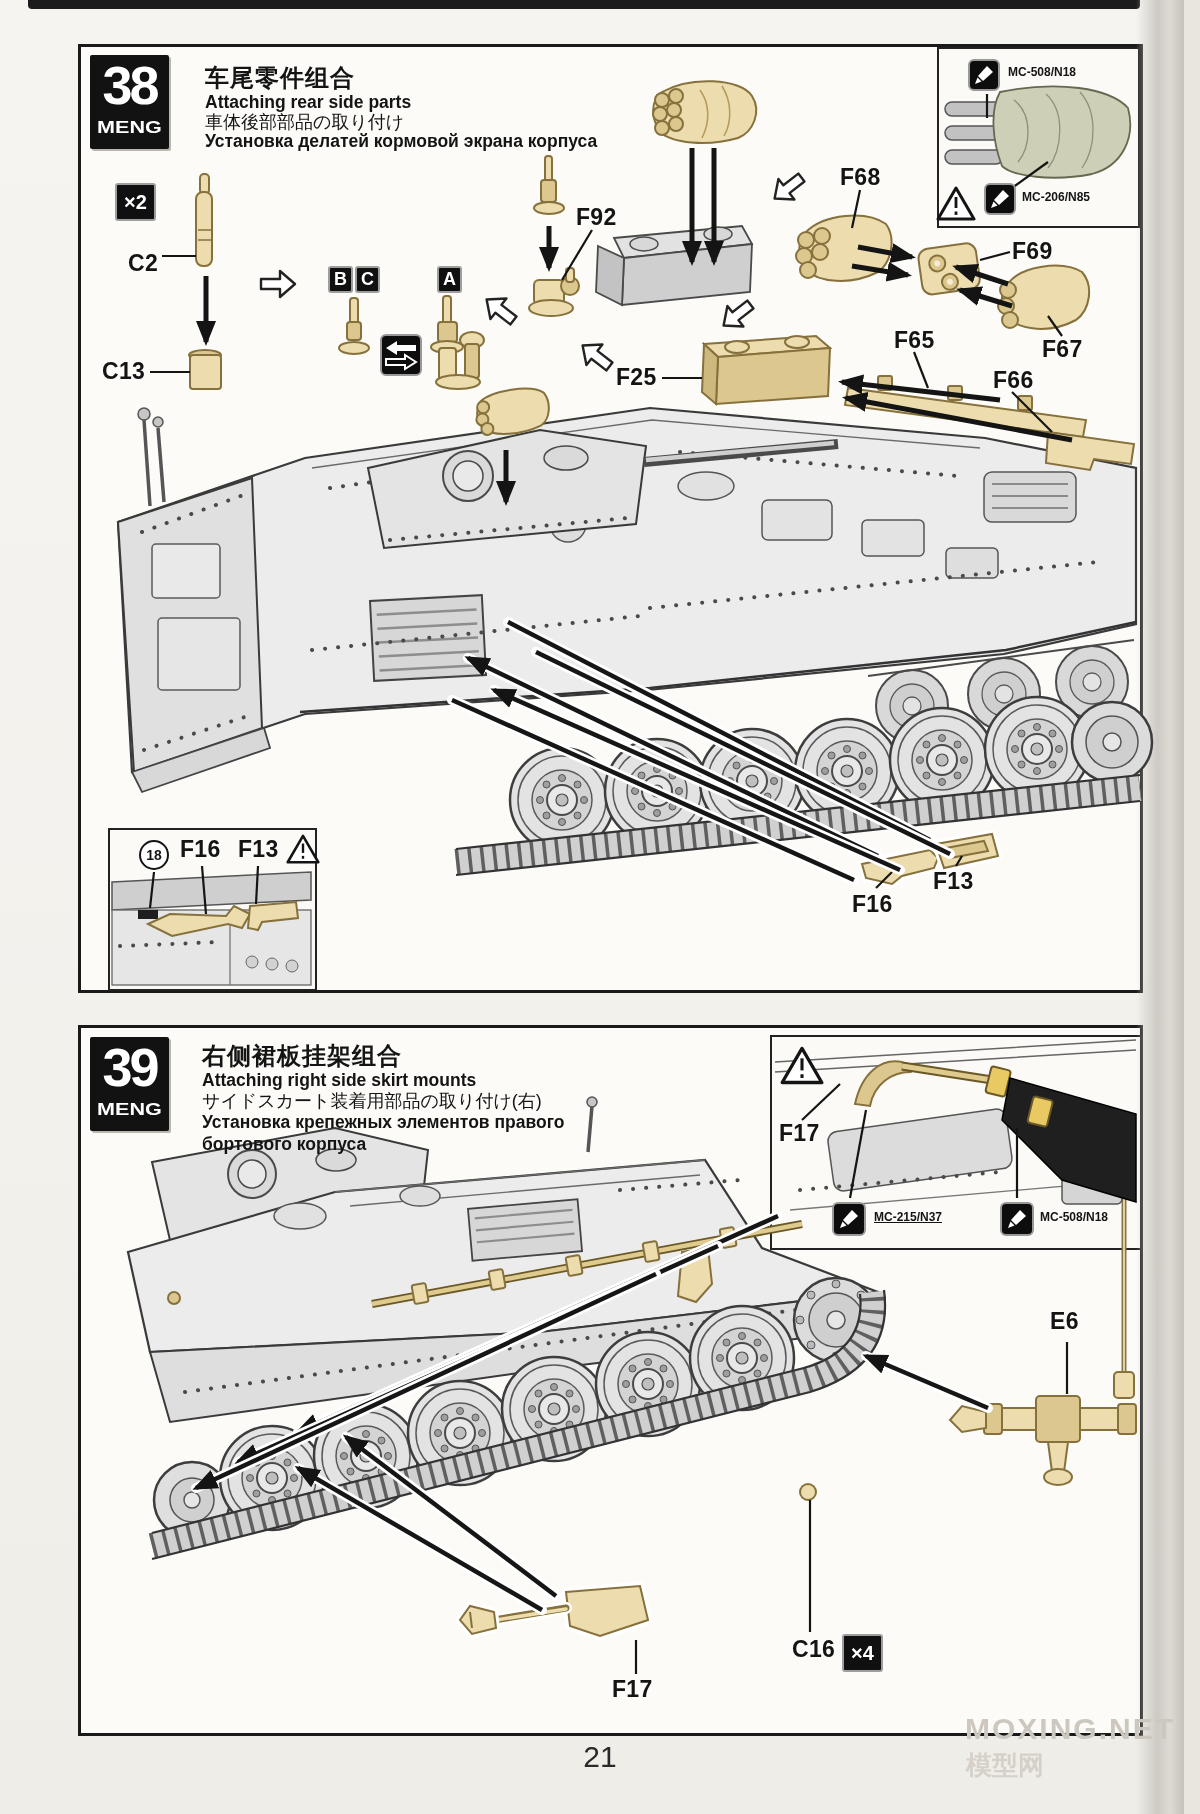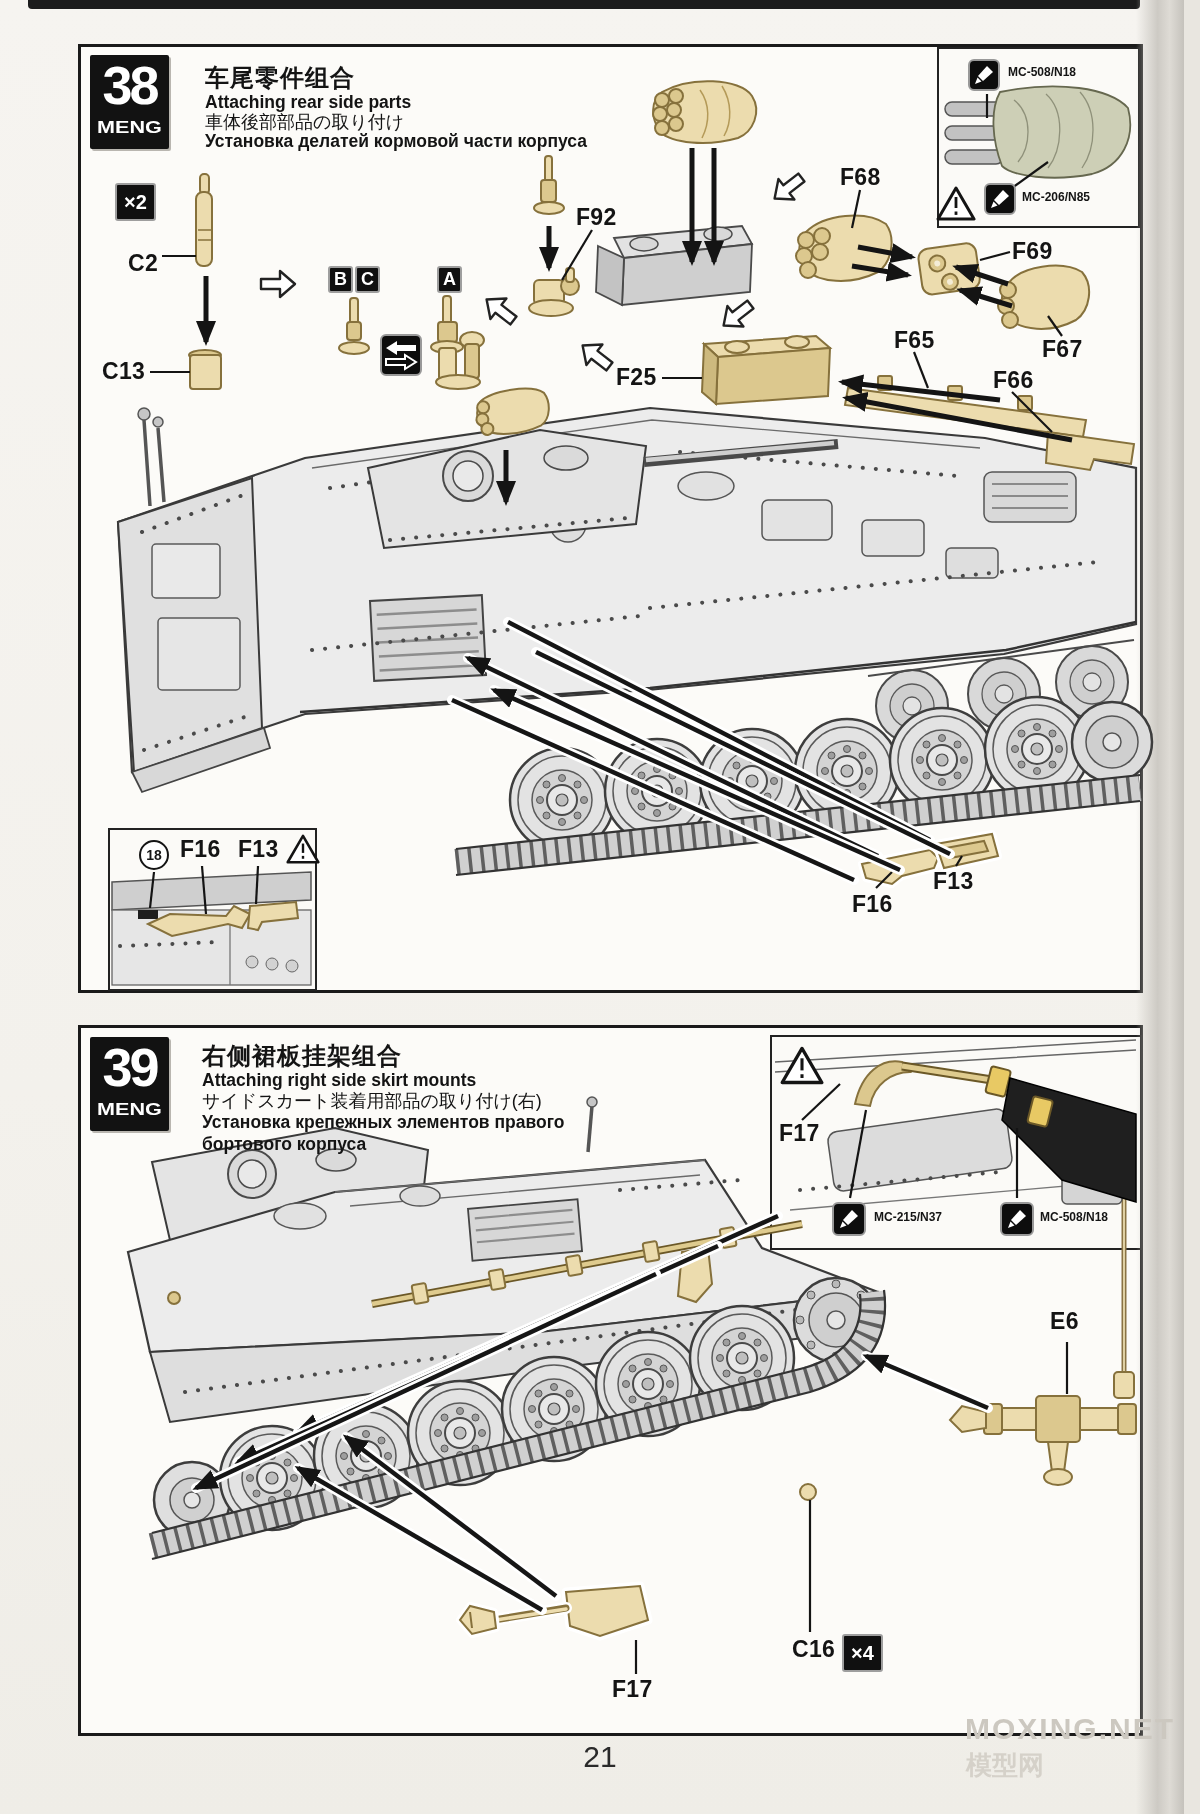--- a/index.html
+++ b/index.html
@@ -443,21 +443,21 @@
     </g>
   </svg>
 
   <div class="stepbadge" style="left:90px;top:55px;">
     <div class="stepnum">38</div>
     <div class="brand">MENG</div>
   </div>
   <div class="hzh" style="left:205px;top:62px;">车尾零件组合</div>
   <div class="hen" style="left:205px;top:92px;">Attaching rear side parts</div>
   <div class="hja" style="left:205px;top:110px;">車体後部部品の取り付け</div>
-  <div class="hru" style="left:205px;top:131px;">Установка делатей кормовой части корпуса</div>
+  <div class="hru" style="left:205px;top:131px;">Установка делатей кормовой экрана корпуса</div>
 
   <div class="pico" style="left:968px;top:59px;">
     <svg width="22" height="22" viewBox="0 0 22 22">
         <path d="M14 2 L20 8 L10 17 L5 12 Z" fill="#fff"></path>
         <path d="M4.5 13.5 L2 20 L8.5 17.5 Z" fill="#fff"></path>
       </svg>
   </div>
   <div class="pcode" style="left:1008px;top:65px;">MC-508/N18</div>
   <div class="warn" style="left:936px;top:186px;">
     <svg width="40" height="36" viewBox="0 0 40 36">
@@ -525,21 +525,21 @@
         <rect x="18.6" y="25.5" width="2.8" height="3.4" fill="#141414"></rect>
       </svg>
   </div>
   <div class="lab" style="left:779px;top:1120px;">F17</div>
   <div class="pico" style="left:832px;top:1202px;width:34px;height:34px;">
     <svg width="22" height="22" viewBox="0 0 22 22">
         <path d="M14 2 L20 8 L10 17 L5 12 Z" fill="#fff"></path>
         <path d="M4.5 13.5 L2 20 L8.5 17.5 Z" fill="#fff"></path>
       </svg>
   </div>
-  <div class="pcode" style="left:874px;top:1210px;">MC-215/N37</div>
+  <div class="pcode" style="left:874px;top:1210px;text-decoration:underline;">MC-215/N37</div>
   <div class="pico" style="left:1000px;top:1202px;width:34px;height:34px;">
     <svg width="22" height="22" viewBox="0 0 22 22">
         <path d="M14 2 L20 8 L10 17 L5 12 Z" fill="#fff"></path>
         <path d="M4.5 13.5 L2 20 L8.5 17.5 Z" fill="#fff"></path>
       </svg>
   </div>
   <div class="pcode" style="left:1040px;top:1210px;">MC-508/N18</div>
 
   <div class="lab" style="left:1050px;top:1308px;">E6</div>
   <div class="lab" style="left:612px;top:1676px;">F17</div>

